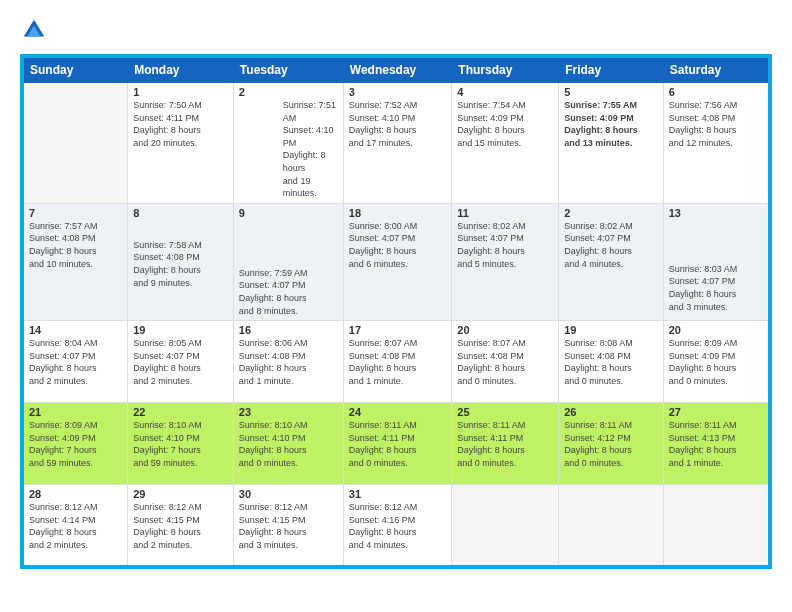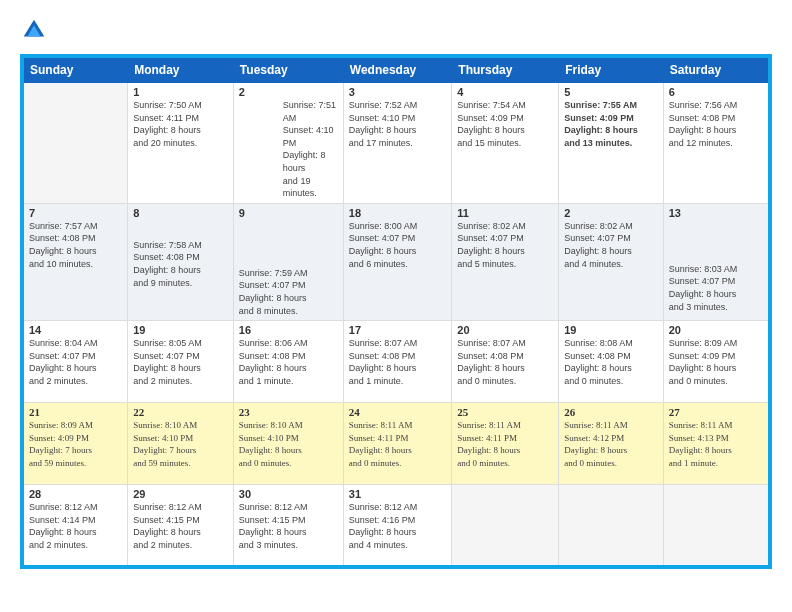--- a/index.html
+++ b/index.html
@@ -98,21 +98,21 @@
       font-size: 9px;
       color: #444;
       line-height: 1.4;
     }
     .calendar tr:nth-child(odd) td:not(.empty) {
       background: #fff;
     }
     .week-row-1 td { background: #fff; }
     .week-row-2 td { background: #eef2f7; }
     .week-row-3 td { background: #fff; }
-    .week-row-4 td { background: #fef9c3; font-family: Liberation Serif, serif; }
+    .week-row-4 td { background: #bef264; }
     .week-row-5 td { background: #fff; }
     .week-row-1 td.empty, .week-row-2 td.empty, .week-row-3 td.empty, .week-row-4 td.empty, .week-row-5 td.empty {
       background: #f5f5f5;
     }
   </style>
 </head>
 <body>
 
 <div class="page">
   <div class="header">

